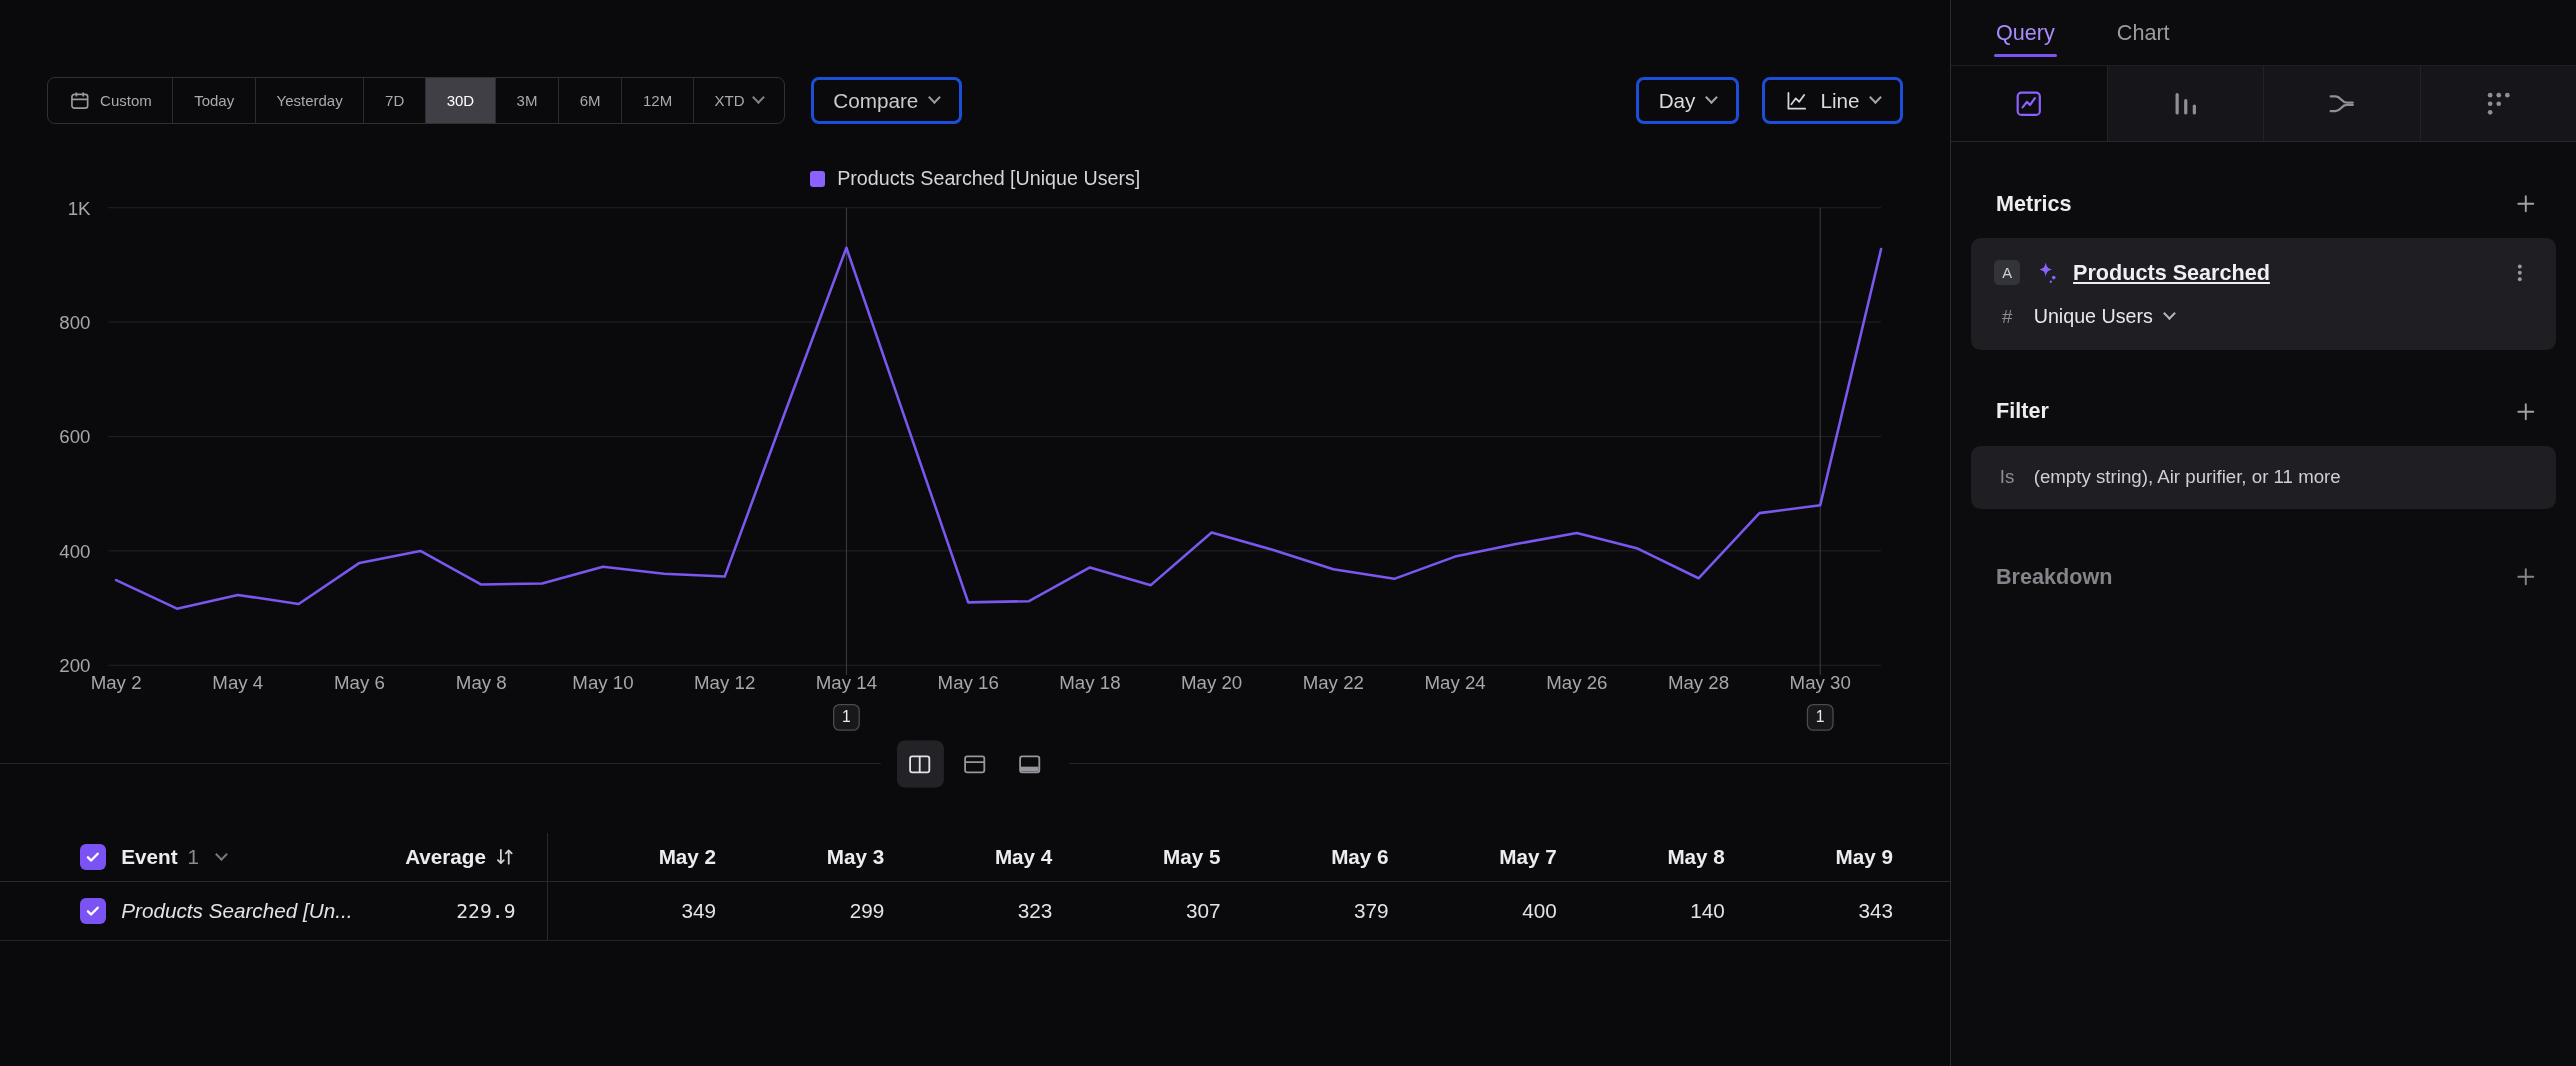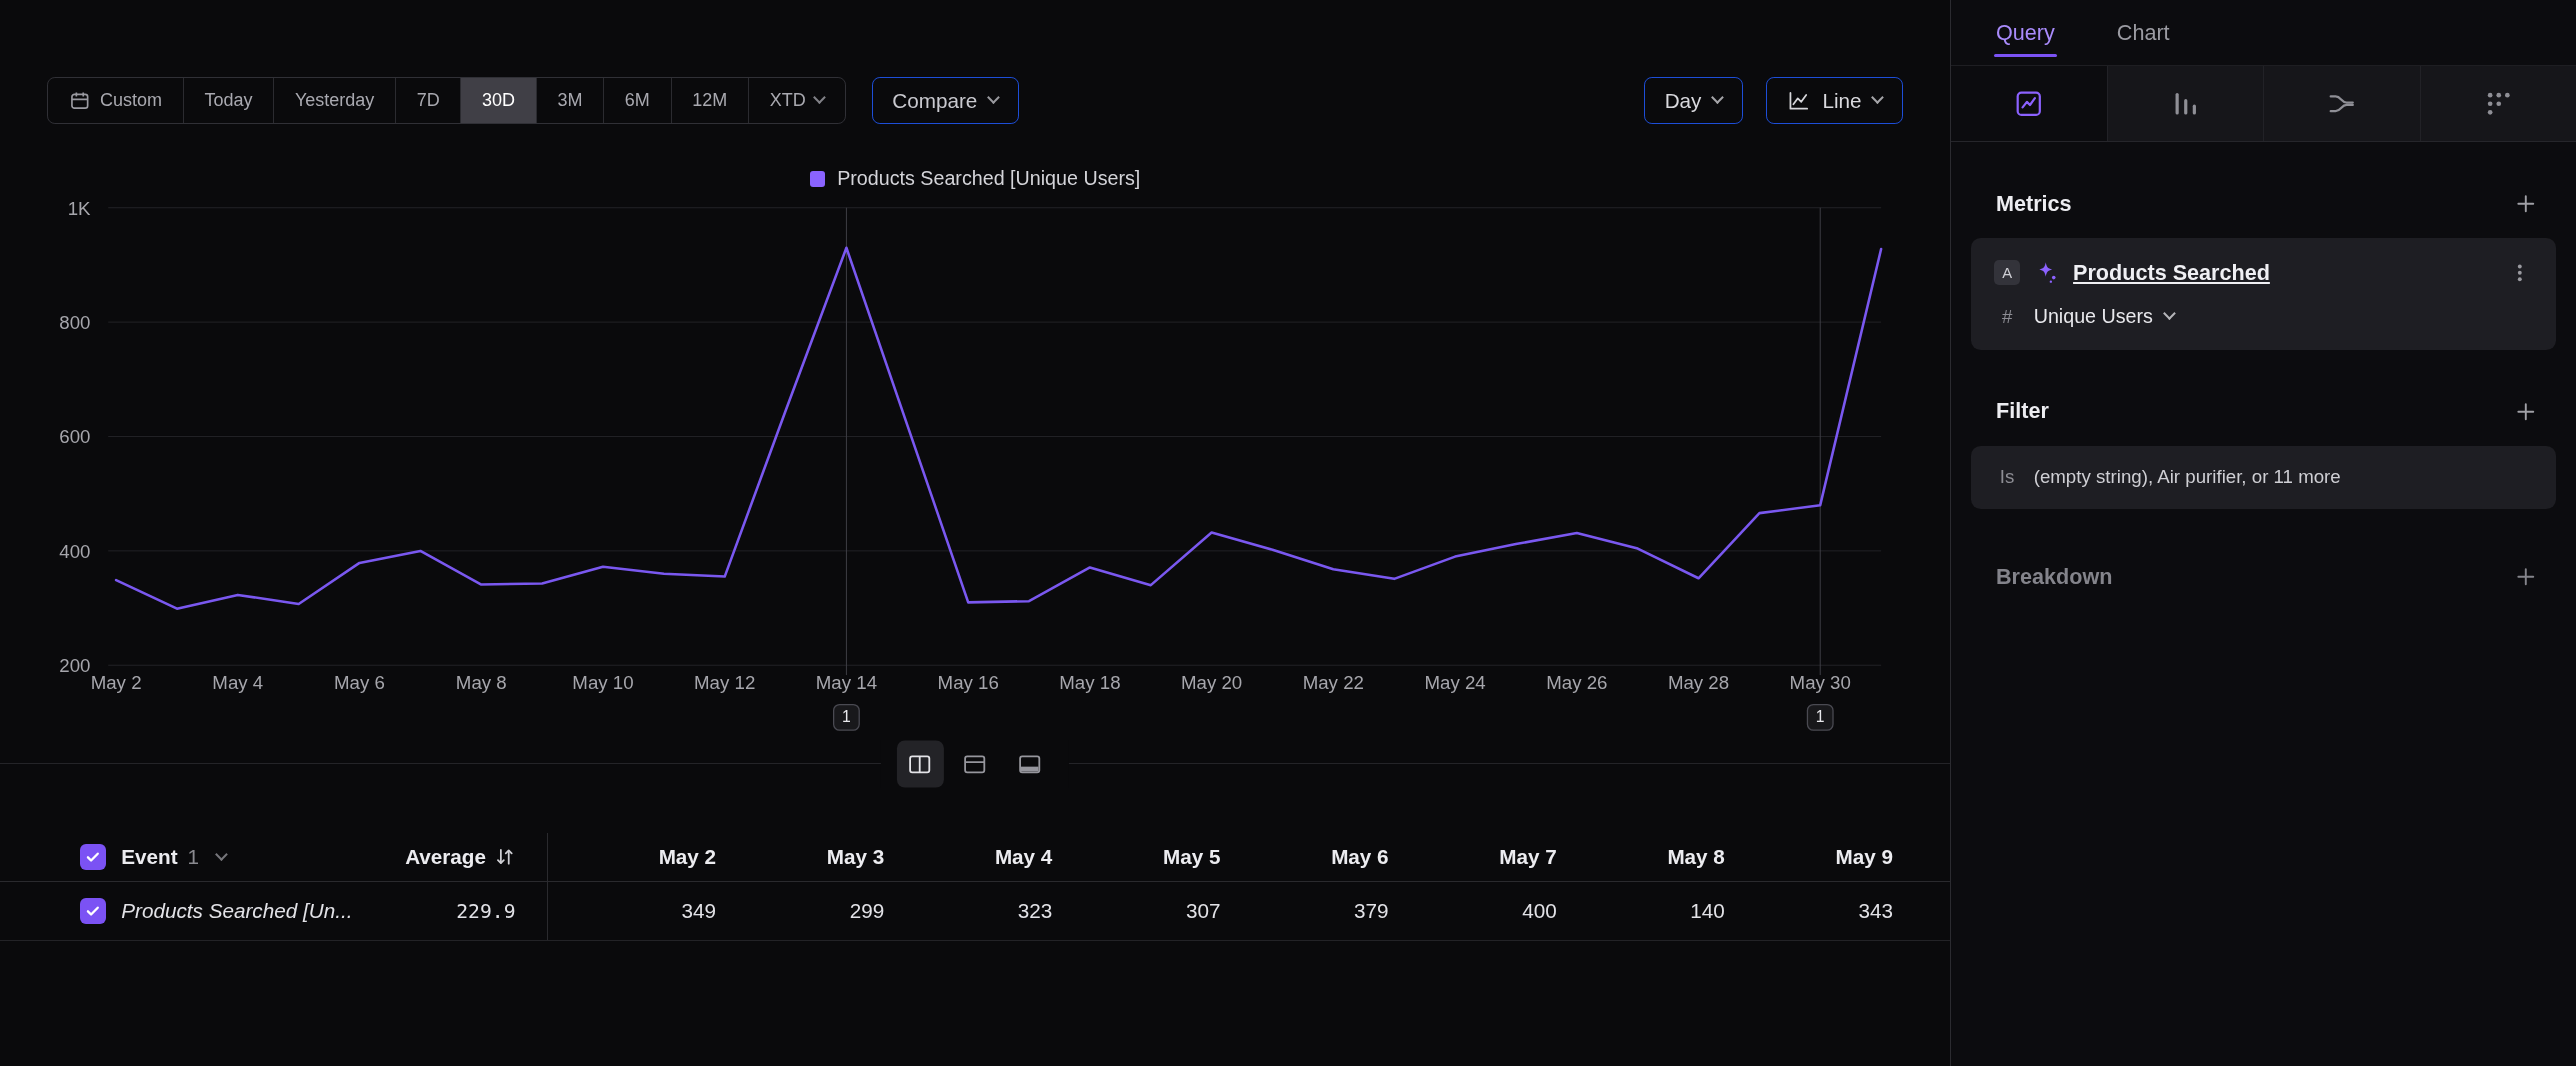--- a/index.html
+++ b/index.html
@@ -4,24 +4,24 @@
 <style>
   * { box-sizing: border-box; }
   body { margin:0; background:#050506; font-family:"Liberation Sans",sans-serif; }
   .app { width:2576px; height:1067px; display:flex; overflow:hidden; background:var(--bg,#0a0a0c); color:#e6e6ea; }
 
   
   .main { flex:1 1 auto; min-width:0; border-right:1px solid var(--border,#2b2b30); }
   .toolbar { margin:77px 47px 0; display:flex; align-items:center; }
   .seg-group { display:inline-flex; height:47px; border:1px solid #303036; border-radius:7.9px; overflow:hidden; }
   .seg { appearance:none; background:transparent; border:none; border-left:1px solid #2b2b30; color:#a9a9b0;
-         font:inherit; font-size:18px; padding:0 20.7px; display:flex; align-items:center; gap:9.8px; height:100%; cursor:pointer; }
+         font:inherit; font-size:15px; padding:0 20.7px; display:flex; align-items:center; gap:9.8px; height:100%; cursor:pointer; }
   .seg:first-child { border-left:none; }
   .seg.active { background:#403f46; color:#fff; }
-  .btn { height:47px; border:1px solid #1d4ed8; border-radius:7.9px; background:transparent; color:#c9c9cf;
+  .btn { height:47px; border:3px solid #1d4ed8; border-radius:7.9px; background:transparent; color:#c9c9cf;
          font:inherit; font-size:20.7px; display:flex; align-items:center; gap:11.8px; padding:0 19.7px; cursor:pointer; }
   .compare { margin-left:25.6px; }
   .spacer { flex:1; }
   .dd { color:#d9d9de; margin-left:23.6px; }
   .chev { display:inline-block; width:8.9px; height:8.9px; border-right:2px solid currentColor; border-bottom:2px solid currentColor;
           transform:rotate(45deg); margin-top:-5.9px; opacity:.75; }
 
   .legend-row { margin-top:43px; height:23.6px; display:flex; justify-content:center; align-items:center; gap:11.8px;
                 font-size:19.7px; color:#d4d4d9; cursor:pointer; }
   .swatch { width:15.7px; height:15.7px; border-radius:3px; background:var(--swatch,#8a63ff); }

